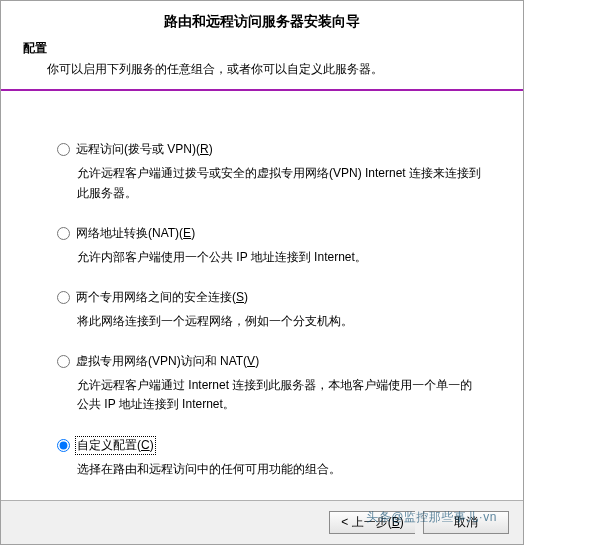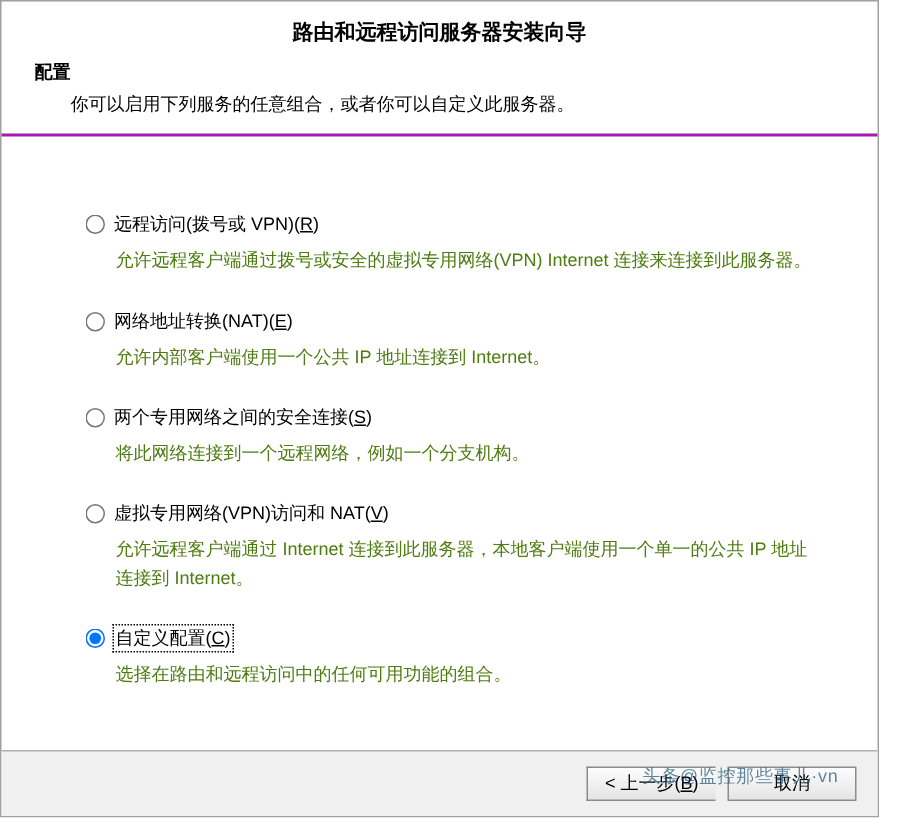--- a/index.html
+++ b/index.html
@@ -5,21 +5,21 @@
   * { box-sizing: border-box; }
   html, body {
     margin: 0; padding: 0;
     width: 598px; height: 545px;
     font-family: "Microsoft YaHei", "SimSun", Tahoma, sans-serif;
     font-size: 12px;
     background: #fff;
     color: #000;
   }
   .dialog {
-    width: 586px; height: 545px;
+    width: 524px; height: 545px;
     border: 1px solid #a0a0a0;
     background: #fff;
     display: flex;
     flex-direction: column;
   }
   .title-area {
     padding: 12px 0 8px 0;
     text-align: center;
     font-size: 14px;
     font-weight: 700;
@@ -55,21 +55,21 @@
   .opt-label {
     cursor: default;
   }
   .opt.selected .opt-label {
     outline: 1px dotted #000;
     outline-offset: 0;
     padding: 0 1px;
   }
   .opt-desc {
     margin: 6px 0 0 20px;
-    color: #4d7c0f;
+    color: #000000;
     line-height: 1.6;
   }
   .footer {
     border-top: 1px solid #b0b0b0;
     padding: 10px 14px;
     display: flex;
     justify-content: flex-end;
     gap: 8px;
     background: #f0f0f0;
   }

